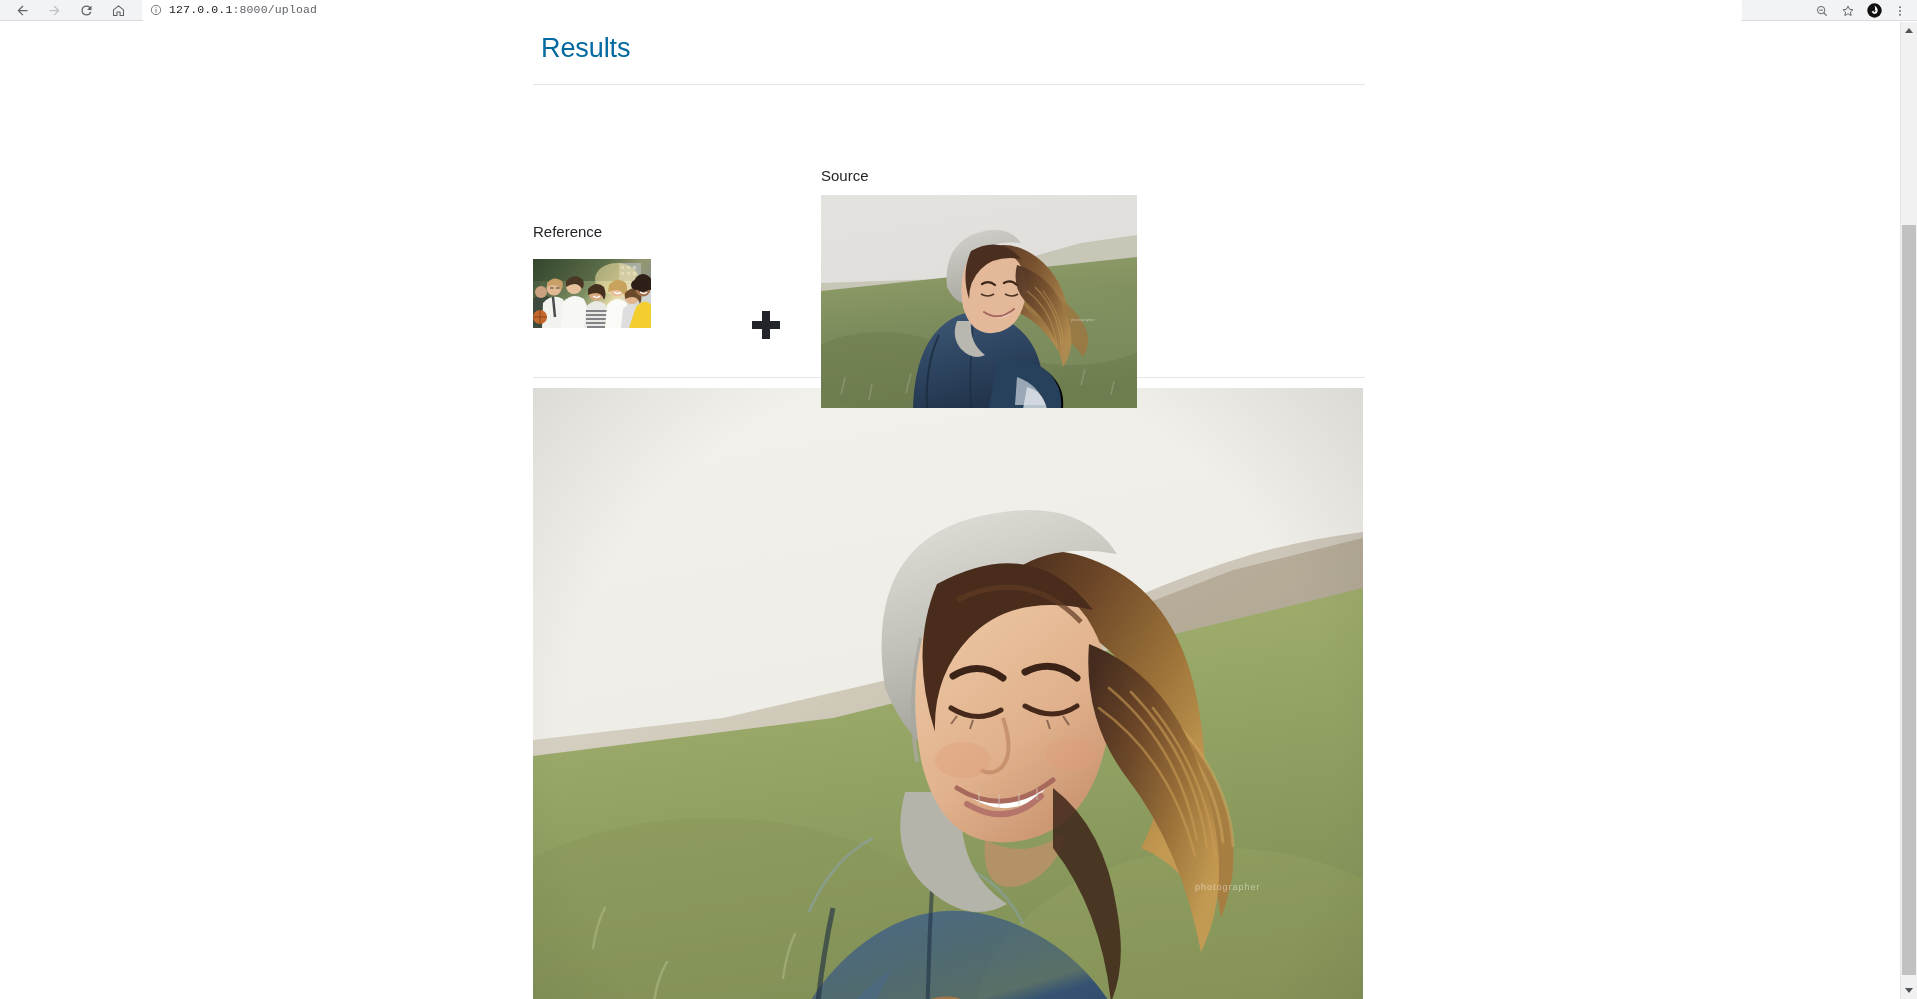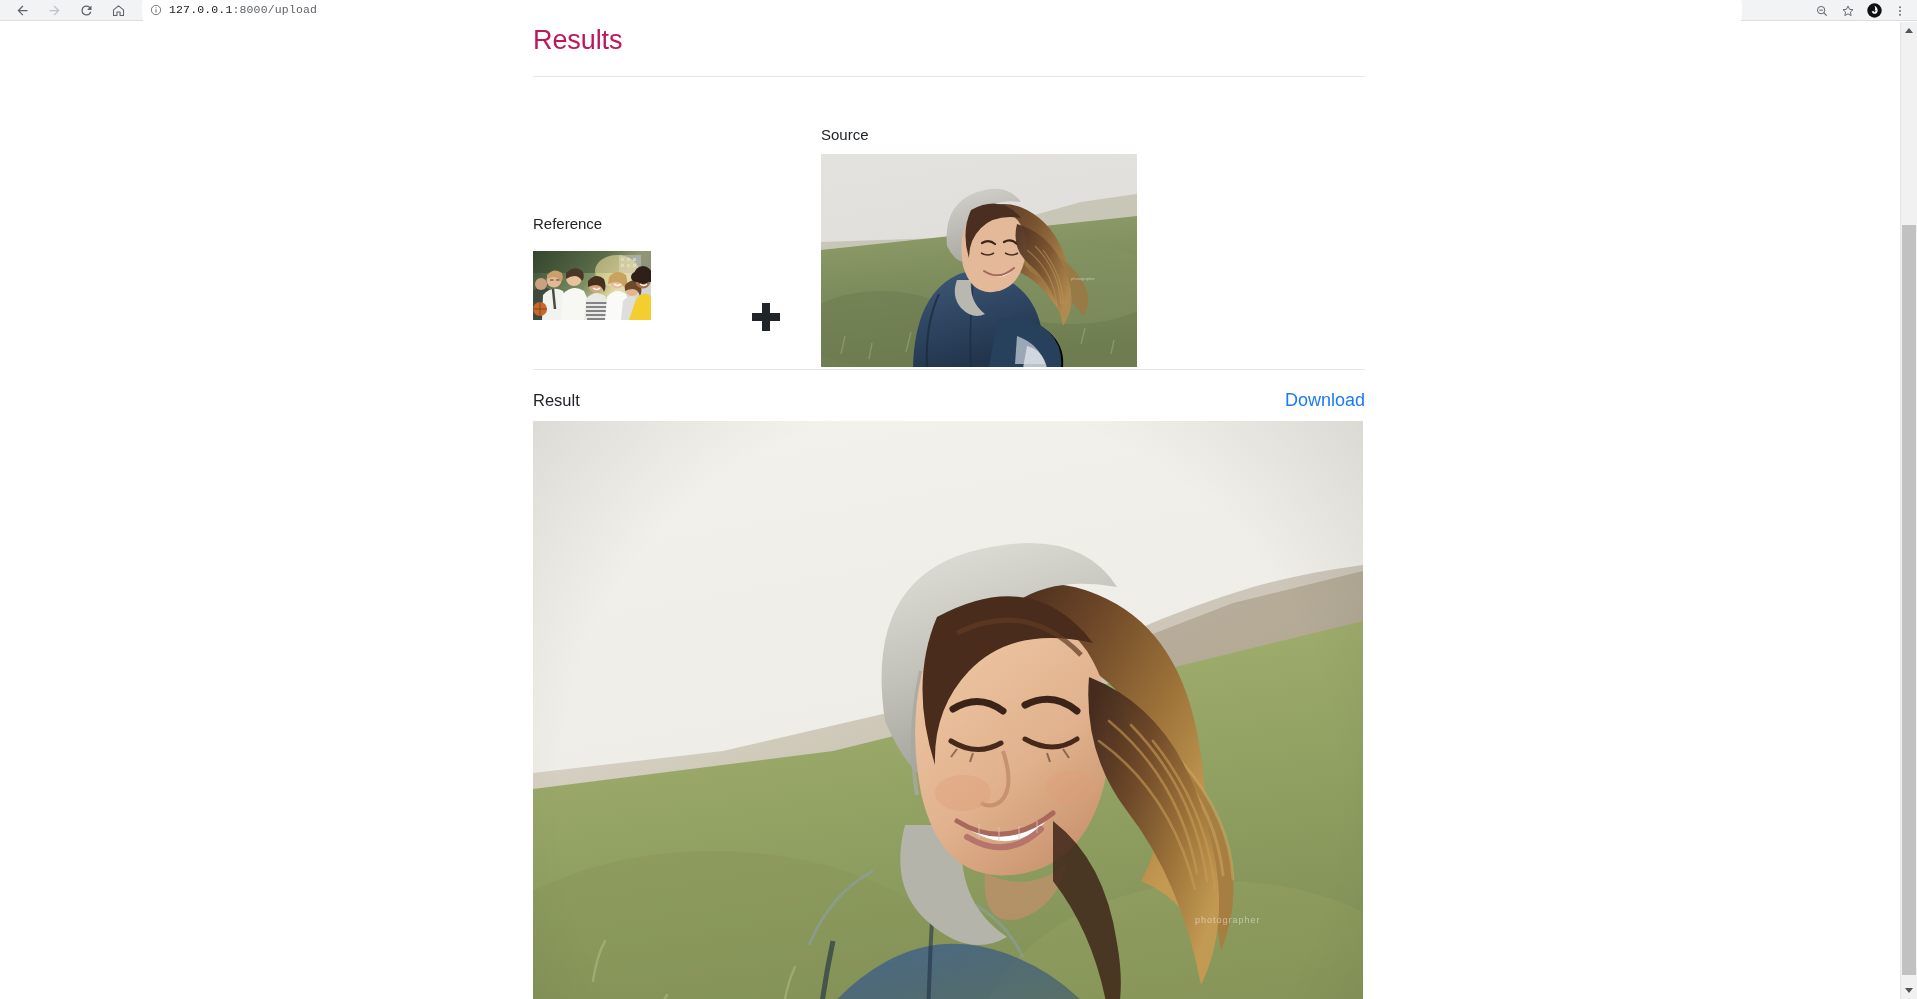--- a/index.html
+++ b/index.html
@@ -72,22 +72,22 @@
   .content {
     position: absolute;
     left: 533px;
     top: 0;
     width: 832px;
   }
 
   .page-title {
     font-size: 27px;
     font-weight: 400;
-    color: #be185d;
-    margin: 0;
+    color: #0369a1;
+    margin: 8px;
     padding-top: 2px;
     line-height: 1.2;
     letter-spacing: -0.1px;
   }
 
   hr.divider {
     border: none;
     border-top: 1px solid #e6e6e6;
     margin: 20px 0 0 0;
     height: 0;
@@ -103,21 +103,21 @@
     font-size: 15px;
     color: #212529;
     line-height: 1.3;
   }
 
   .source-wrap {
     position: absolute;
     left: 288px;
     top: 48px;
   }
-  .source-wrap .label { margin-bottom: 9px; }
+  .source-wrap .label { margin-bottom: 9px; margin-top: 33px; }
   .source-img {
     width: 316px; height: 213px;
     display: block;
     border: 0;
   }
 
   .reference-wrap {
     position: absolute;
     left: 0px;
     top: 137px;
@@ -423,24 +423,20 @@
           <path d="M107 33 q4 3 7 0" stroke="#fff" stroke-width="1.3" fill="none"></path>
 
           <circle cx="7" cy="58" r="7" fill="#c4682c"></circle>
           <path d="M0 58 h14 M7 51 v14" stroke="#7d3f16" stroke-width="0.8"></path>
         </svg>
       </div>
     </div>
 
     <hr class="divider">
 
-    <div class="result-header">
-      <span class="result-label">Result</span>
-      <a class="download-link" href="#">Download</a>
-    </div>
 
     <svg class="result-img" viewBox="0 0 830 830" preserveAspectRatio="none" role="img">
       <defs>
         <linearGradient id="skyR" x1="0" y1="0" x2="0.18" y2="1">
           <stop offset="0" stop-color="#f2f1ec"></stop>
           <stop offset="0.7" stop-color="#eceae3"></stop>
           <stop offset="1" stop-color="#e2e0d7"></stop>
         </linearGradient>
         <linearGradient id="grassR" x1="0.1" y1="0" x2="0.3" y2="1">
           <stop offset="0" stop-color="#a8b573"></stop>

